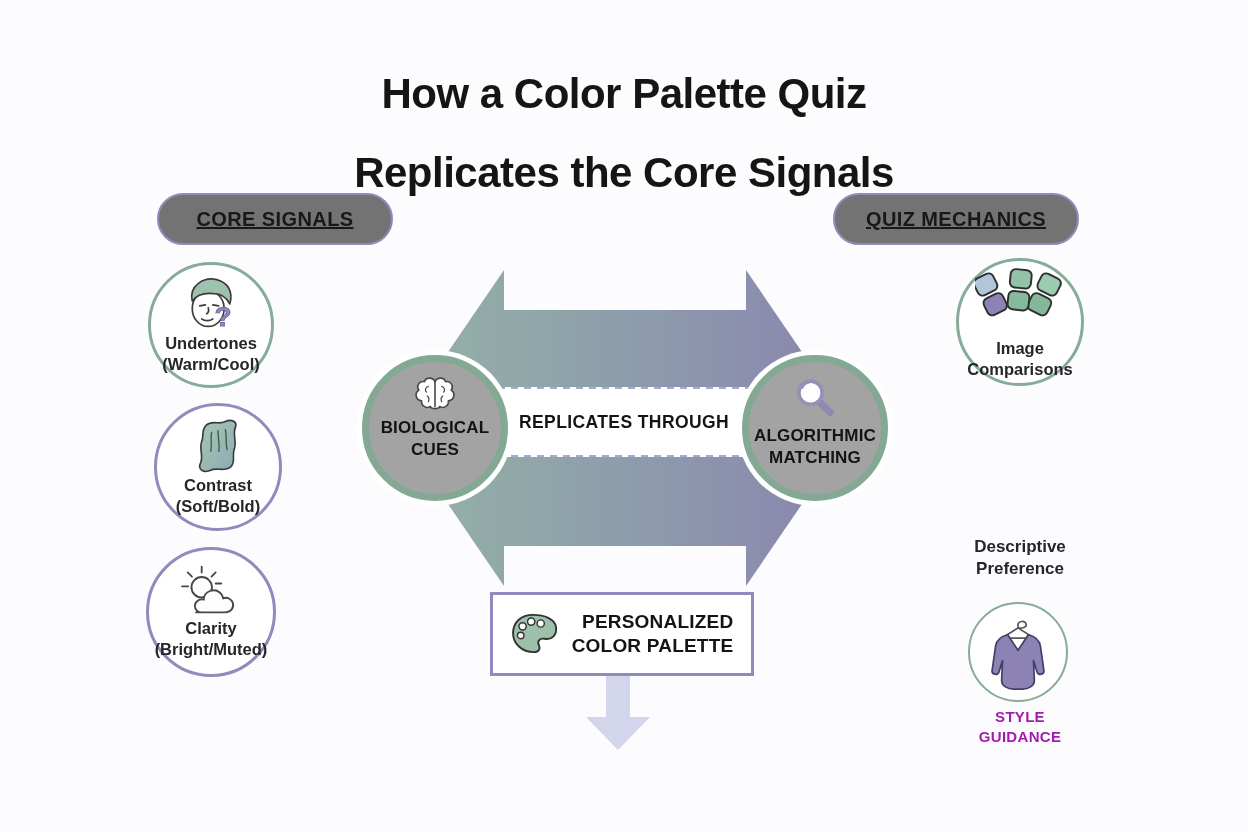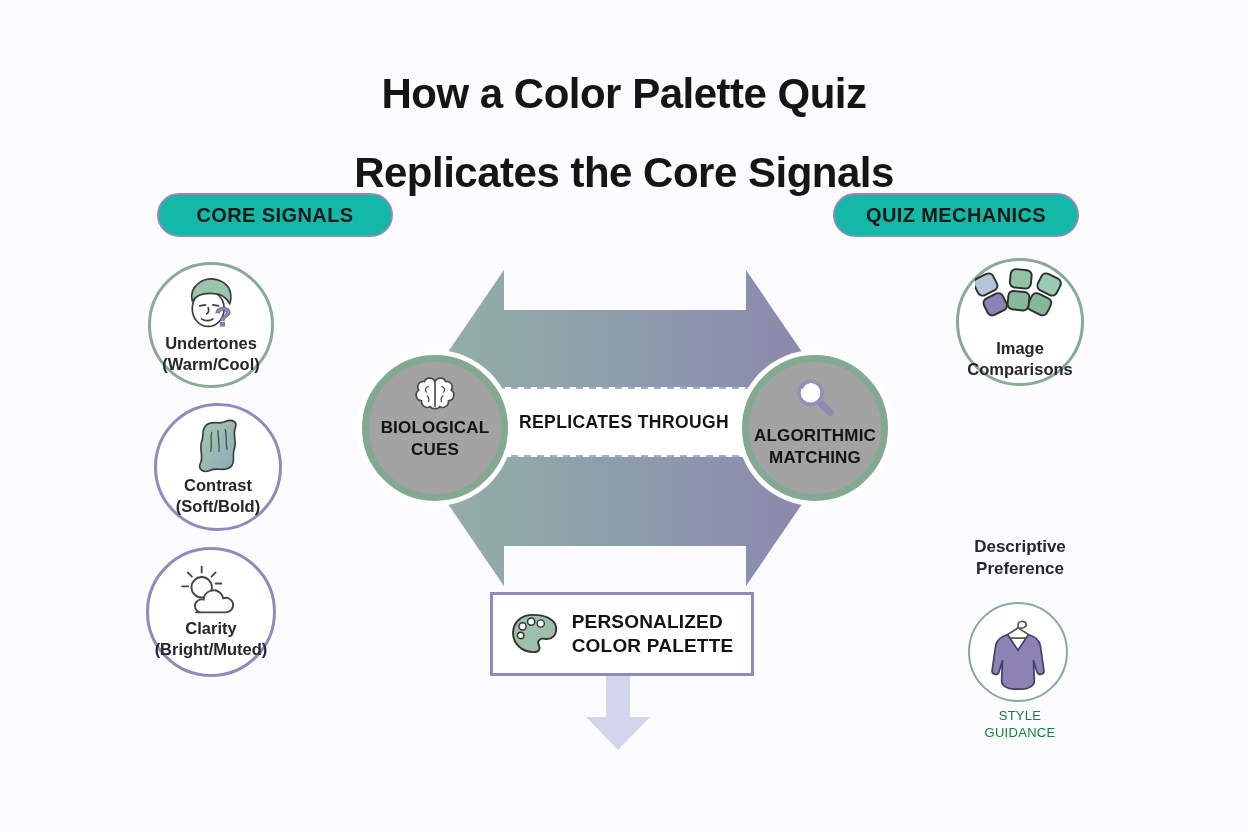--- a/index.html
+++ b/index.html
@@ -16,24 +16,24 @@
   .connectors line { stroke:var(--connector,#b9bce4); stroke-width:2; }
 
   .title {
     position:absolute; top:42px; left:0; width:100%; z-index:4;
     text-align:center; font-size:42px; font-weight:bold;
     color:var(--text-dark,#151515); line-height:1.25; letter-spacing:-0.5px;
   }
   .title span { display:block;margin-top:26px; }
 
   .pill {
-    position:absolute; height:44px; z-index:4; background:#14b8a6;
+    position:absolute; height:52px; z-index:4; background:#737373;
     border:2.5px solid var(--accent-purple,#8f8bbd); border-radius:26px;
     display:flex; align-items:center; justify-content:center;
-    font-size:20px; font-weight:bold; letter-spacing:0.4px; color:#18181a;
+    font-size:20px; font-weight:bold; letter-spacing:0.4px; color:#18181a;text-decoration:underline;
   }
   .pill.left  { left:157px; top:193px; width:236px; }
   .pill.right { left:833px; top:193px; width:246px; }
 
   .circle {
     position:absolute; background:#ffffff; border-radius:50%; z-index:4;
     display:flex; flex-direction:column; align-items:center; text-align:center;
   }
   .clabel { font-size:16.5px; font-weight:600; color:#26262a; line-height:1.28; }
   .clabel span { display:block; }
@@ -64,29 +64,29 @@
     box-shadow:0 0 0 5px #ffffff; border-radius:50%;
     display:flex; flex-direction:column; align-items:center; text-align:center; padding-top:13px;
   }
   .hub.lhub { left:362px; top:355px; }
   .hub.rhub { left:742px; top:355px; }
   .hub .hlabel { font-size:17px; font-weight:bold; color:#131315; line-height:1.32; letter-spacing:0.2px; margin-top:2px; }
   .hub .hlabel span { display:block; }
 
   .textblock { position:absolute; width:180px; text-align:center; z-index:4; }
   .desc-adj  { left:930px; top:536px; font-size:17px; font-weight:600; color:#26262a; line-height:1.3; }
-  .style-lab { left:930px; top:707px; font-size:13px; font-weight:normal; color:#15803d; line-height:1.32; letter-spacing:0.3px; }
+  .style-lab { left:930px; top:707px; font-size:15px; font-weight:bold; color:#a21caf; line-height:1.32; letter-spacing:0.3px; }
   .textblock span { display:block; }
 
   .result-box {
     position:absolute; left:490px; top:592px; width:264px; height:84px; z-index:4;
     background:#ffffff; border:3px solid var(--accent-purple,#8f8bbd);
     display:flex; align-items:center; justify-content:center; gap:13px;
   }
-  .result-text { font-size:19px; font-weight:bold; color:#141416; line-height:1.25; letter-spacing:0.2px; }
+  .result-text { font-size:19px; font-weight:bold; color:#141416; line-height:1.25; letter-spacing:0.2px;text-align:right; }
   .result-text span { display:block; }
 
   .down-stem {
     position:absolute; left:606px; top:675px; width:24px; height:44px; z-index:2;
     background:var(--down-arrow,#d3d5ec);
   }
   .down-head {
     position:absolute; left:586px; top:717px; width:0; height:0; z-index:2;
     border-left:32px solid transparent; border-right:32px solid transparent;
     border-top:33px solid var(--down-arrow,#d3d5ec);

